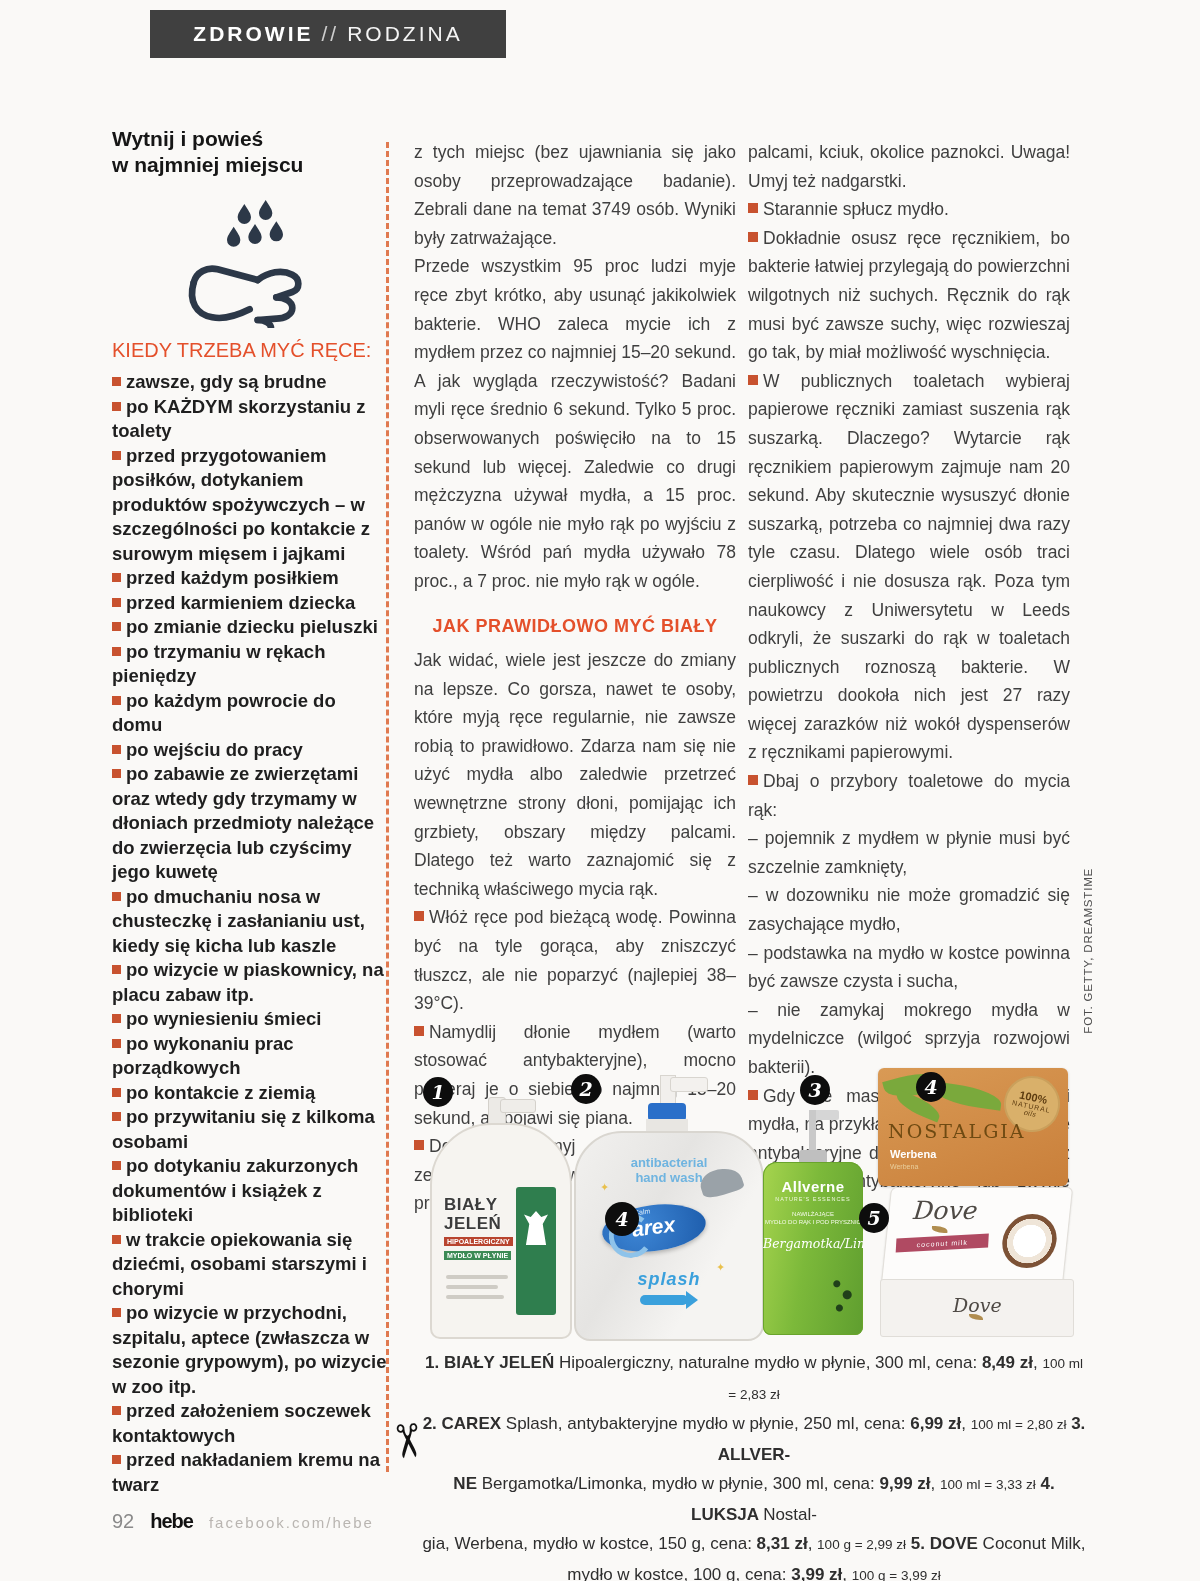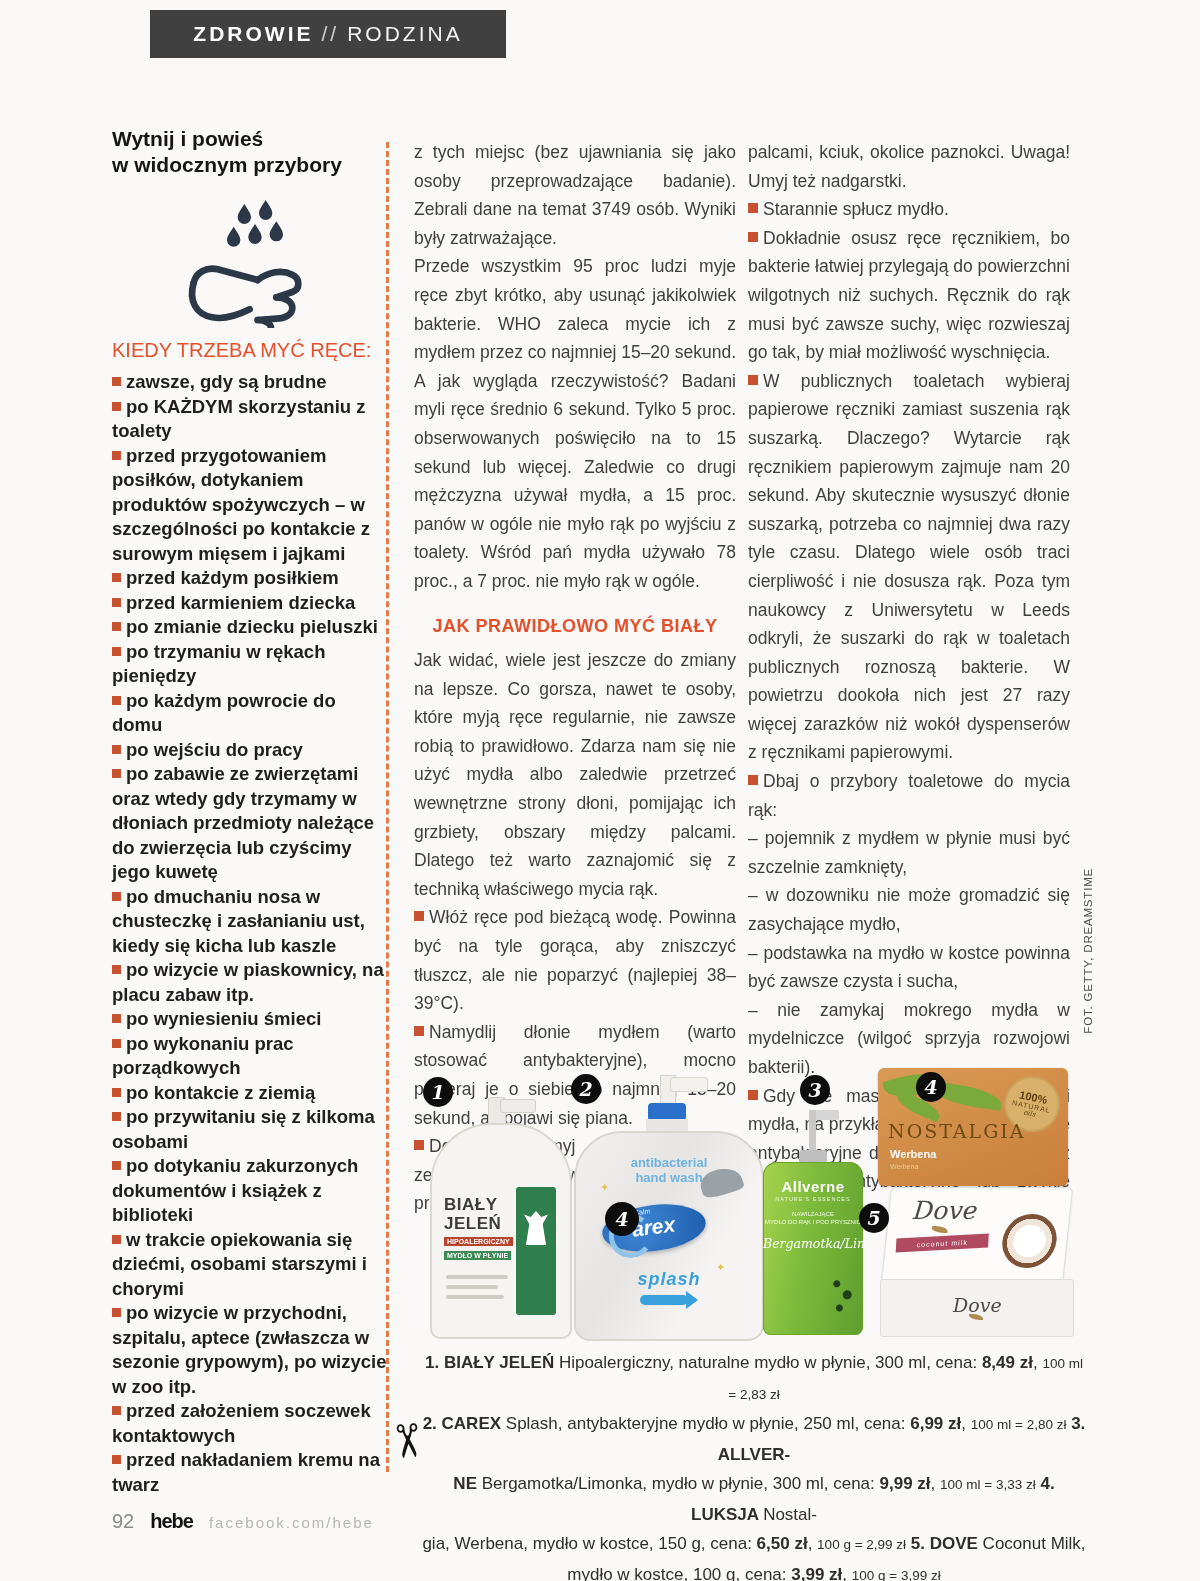--- a/index.html
+++ b/index.html
@@ -151,21 +151,21 @@
 
   <div class="kicker">
     <span class="kb">ZDROWIE</span>
     <span class="ks">//</span>
     <span class="kl">RODZINA</span>
   </div>
 
   <div class="cutcol">
     <div class="cut-note">
       <span>Wytnij i powieś</span><br>
-      <span>w widocznym przybory</span>
+      <span>w najmniej miejscu</span>
     </div>
     <svg class="hand-icon" width="150" height="128" viewBox="0 0 110 96">
       <g fill="#2c3848" stroke="none">
         <path d="M50 3c-3 5-5 7-5 10a5 5 0 0 0 10 0c0-3-2-5-5-10z"></path>
         <path d="M66 0c-3 5-5 7-5 10a5 5 0 0 0 10 0c0-3-2-5-5-10z"></path>
         <path d="M42 20c-3 5-5 7-5 10a5 5 0 0 0 10 0c0-3-2-5-5-10z"></path>
         <path d="M58 18c-3 5-5 7-5 10a5 5 0 0 0 10 0c0-3-2-5-5-10z"></path>
         <path d="M74 16c-3 5-5 7-5 10a5 5 0 0 0 10 0c0-3-2-5-5-10z"></path>
       </g>
       <g stroke="#2c3848" stroke-width="5" fill="none" stroke-linecap="round" stroke-linejoin="round">
@@ -320,21 +320,21 @@
         <div class="dv dv2">Dove</div>
         <div class="bird2"></div>
       </div>
     </div>
   </div>
 
   <div class="caption">
       <div class="capline"><span class="b">1. BIAŁY JELEŃ </span><span>Hipoalergiczny, naturalne mydło w płynie, 300 ml, cena: </span><span class="b">8,49 zł</span><span>, </span><span class="sm">100 ml = 2,83 zł</span></div>
       <div class="capline"><span class="b">2. CAREX </span><span>Splash, antybakteryjne mydło w płynie, 250 ml, cena: </span><span class="b">6,99 zł</span><span>, </span><span class="sm">100 ml = 2,80 zł</span><span>   </span><span class="b">3. ALLVER-</span></div>
       <div class="capline"><span class="b">NE </span><span>Bergamotka/Limonka, mydło w płynie, 300 ml, cena: </span><span class="b">9,99 zł</span><span>, </span><span class="sm">100 ml = 3,33 zł</span><span>   </span><span class="b">4. LUKSJA </span><span>Nostal-</span></div>
-      <div class="capline"><span>gia, Werbena, mydło w kostce, 150 g, cena: </span><span class="b">6,50 zł</span><span>, </span><span class="sm">100 g = 2,99 zł</span><span>   </span><span class="b">5. DOVE </span><span>Coconut Milk,</span></div>
+      <div class="capline"><span>gia, Werbena, mydło w kostce, 150 g, cena: </span><span class="b">8,31 zł</span><span>, </span><span class="sm">100 g = 2,99 zł</span><span>   </span><span class="b">5. DOVE </span><span>Coconut Milk,</span></div>
       <div class="capline"><span>mydło w kostce, 100 g, cena: </span><span class="b">3,99 zł</span><span>, </span><span class="sm">100 g = 3,99 zł</span></div>
     </div>
 
   <div class="footer">
     <span class="pageno">92</span>
     <span class="maglogo">hebe</span>
     <span class="fb">facebook.com/hebe</span>
   </div>
 
 </div>

